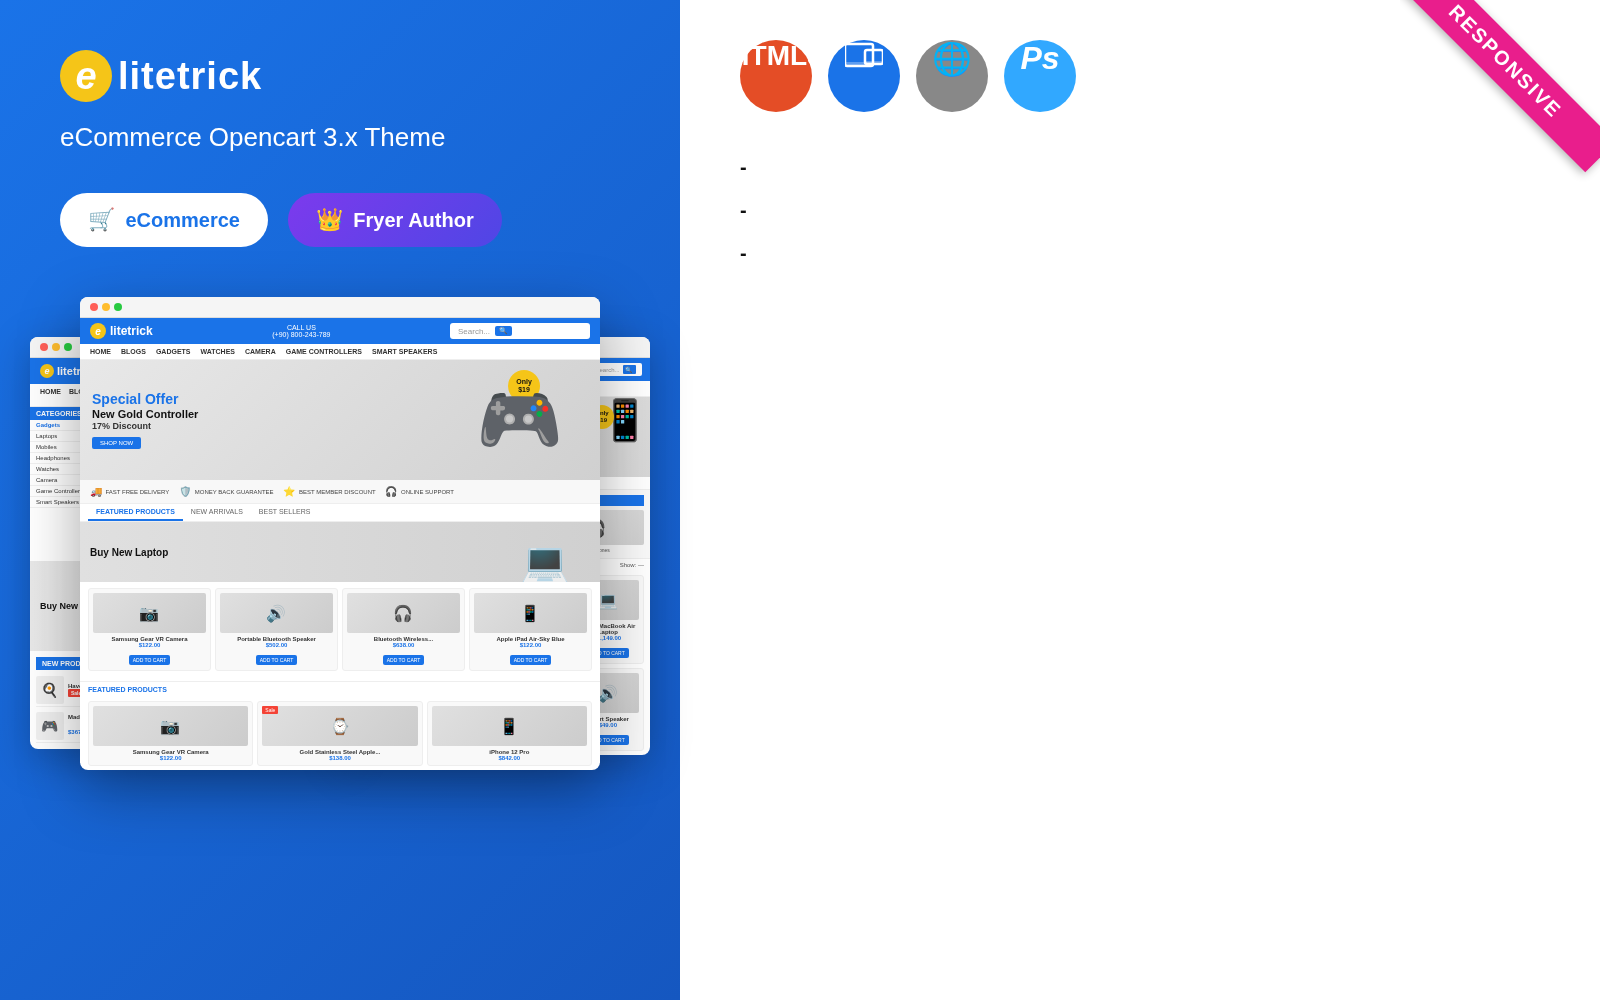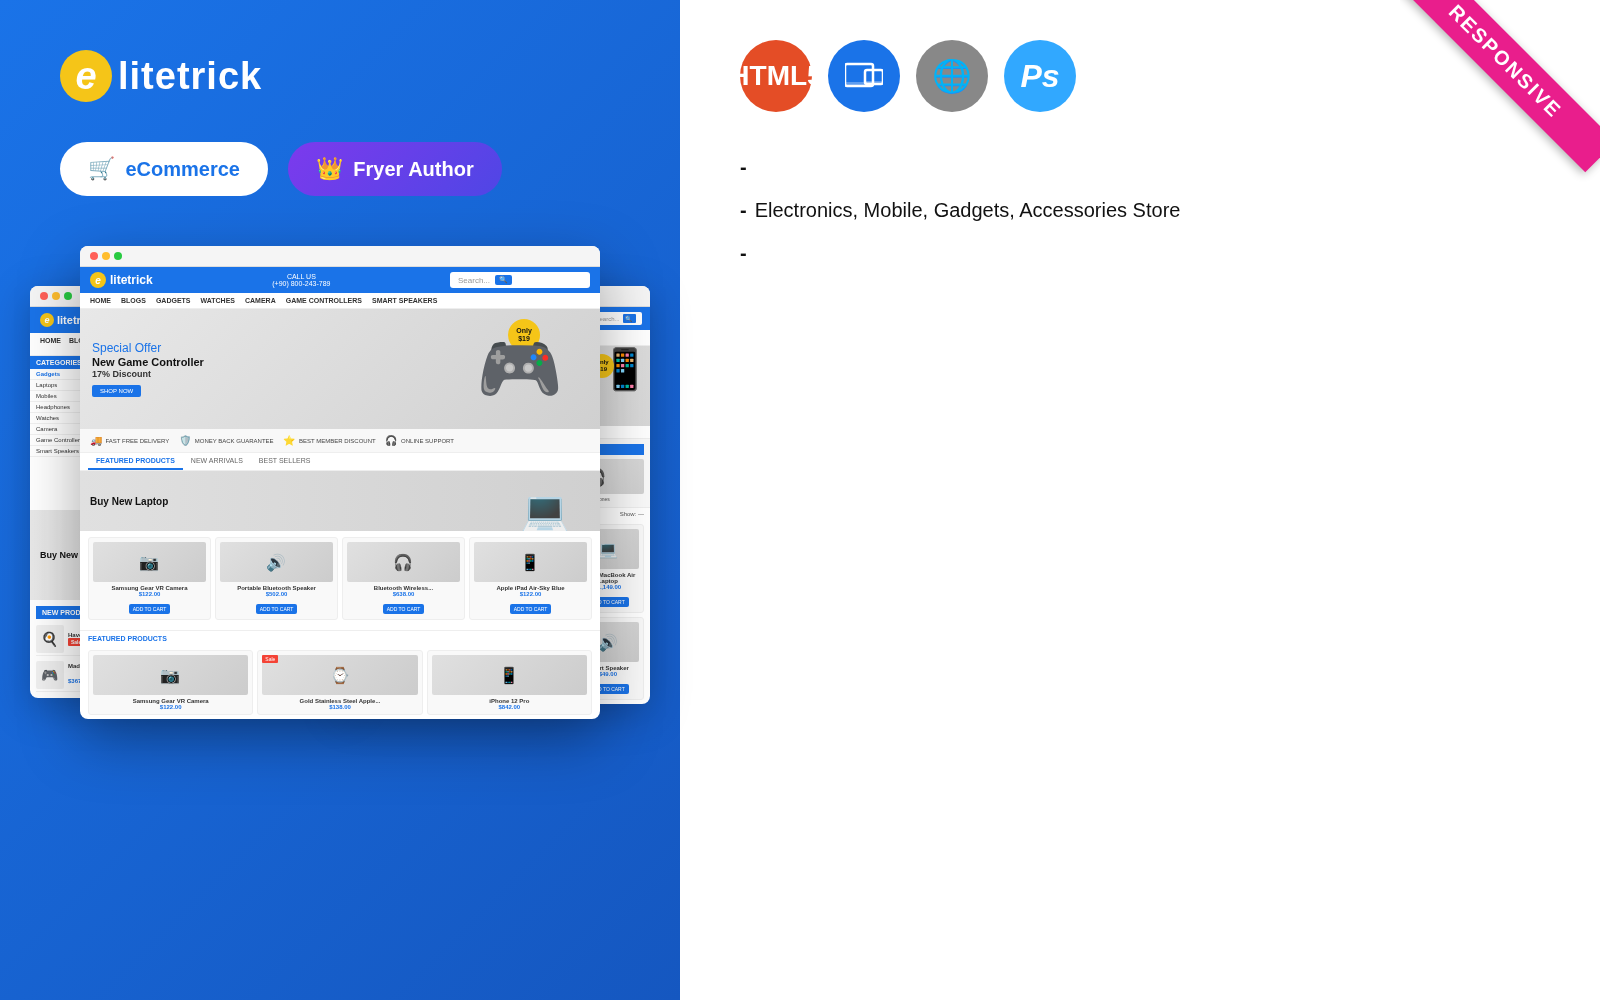--- a/index.html
+++ b/index.html
@@ -247,23 +247,23 @@
       align-items: center;
       padding: 12px;
       overflow: hidden;
     }
 
     .hero-text-mini {
       z-index: 2;
     }
 
     .hero-special {
-      font-size: 12px;
+      font-size: 14px;
       color: #1a73e8;
-      font-weight: 400;
+      font-weight: 700;
     }
 
     .hero-title-mini {
       font-size: 11px;
       font-weight: 800;
       color: #111;
       line-height: 1.3;
     }
 
     .hero-discount {
@@ -432,21 +432,21 @@
       gap: 16px;
       align-items: center;
       margin-bottom: 10px;
     }
 
     .tech-badge {
       width: 72px;
       height: 72px;
       border-radius: 50%;
       display: flex;
-      align-items: center;
+      align-items: flex-start;
       justify-content: center;
       font-size: 28px;
       font-weight: 900;
       color: #fff;
     }
 
     .badge-html { background: #e44d26; }
     .badge-responsive { background: #1a73e8; font-size: 22px; }
     .badge-multilang { background: #888; }
     .badge-ps { background: #31a8ff; font-size: 32px; font-weight: 900; font-style: italic; }
@@ -669,20 +669,21 @@
 
 <div class="main-container">
 
   <div class="left-panel">
 
     <div class="logo-area">
       <div class="logo-e">e</div>
       <div class="logo-text">litetrick</div>
     </div>
 
+    <div class="tagline">eCommerce Opencart 3.x Theme</div>
 
     <div class="buttons-row">
       <button class="btn-opencart">
         <span class="cart-icon">🛒</span>
         <span>eCommerce</span>
       </button>
       <button class="btn-master">
         <span class="crown-icon">👑</span>
         <span>Fryer Author</span>
       </button>
@@ -808,21 +809,21 @@
           <span>GADGETS</span>
           <span>WATCHES</span>
           <span>CAMERA</span>
           <span>GAME CONTROLLERS</span>
           <span>SMART SPEAKERS</span>
         </div>
 
         <div class="hero-banner">
           <div class="hero-text-mini">
             <div class="hero-special">Special Offer</div>
-            <div class="hero-title-mini">New Game Controller</div>
+            <div class="hero-title-mini">New Gold Controller</div>
             <div class="hero-discount">17% Discount</div>
             <div class="hero-btn-mini">SHOP NOW</div>
           </div>
           <div class="hero-badge">Only<br>$19</div>
           <div class="controller-img">
             <span class="controller-shape">🎮</span>
           </div>
         </div>
 
         <div class="info-bar-mini">
@@ -1053,21 +1054,20 @@
         <span>Ps</span>
       </div>
     </div>
 
     <div class="features-list">
       <div class="feature-item">
         <span class="feature-bullet">-</span>
       </div>
       <div class="feature-item">
         <span class="feature-bullet">-</span>
-        <span>Electronics, Mobile, Gadgets, Accessories Store</span>
       </div>
       <div class="feature-item">
         <span class="feature-bullet">-</span>
       </div>
     </div>
 
   </div>
 
 </div>
 

